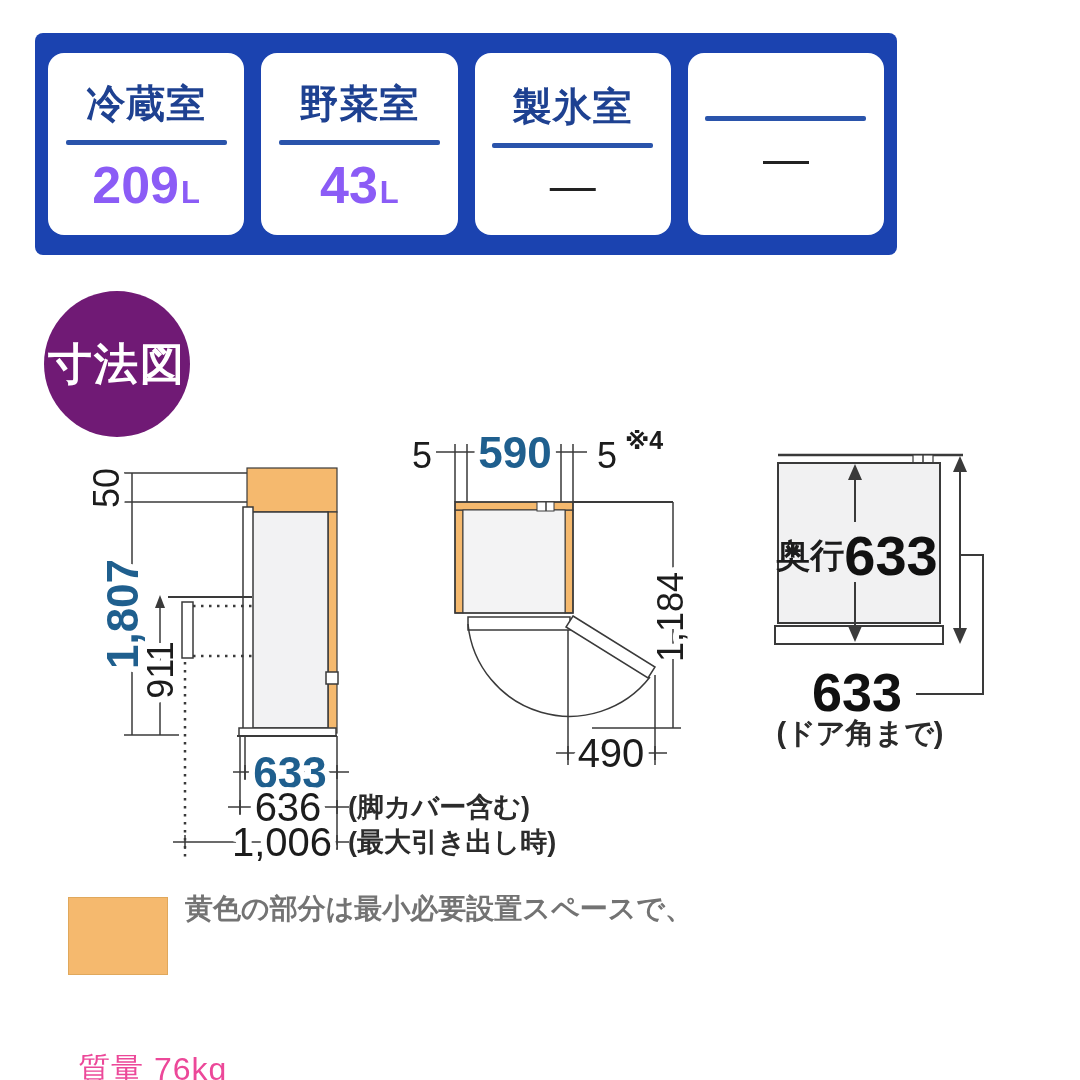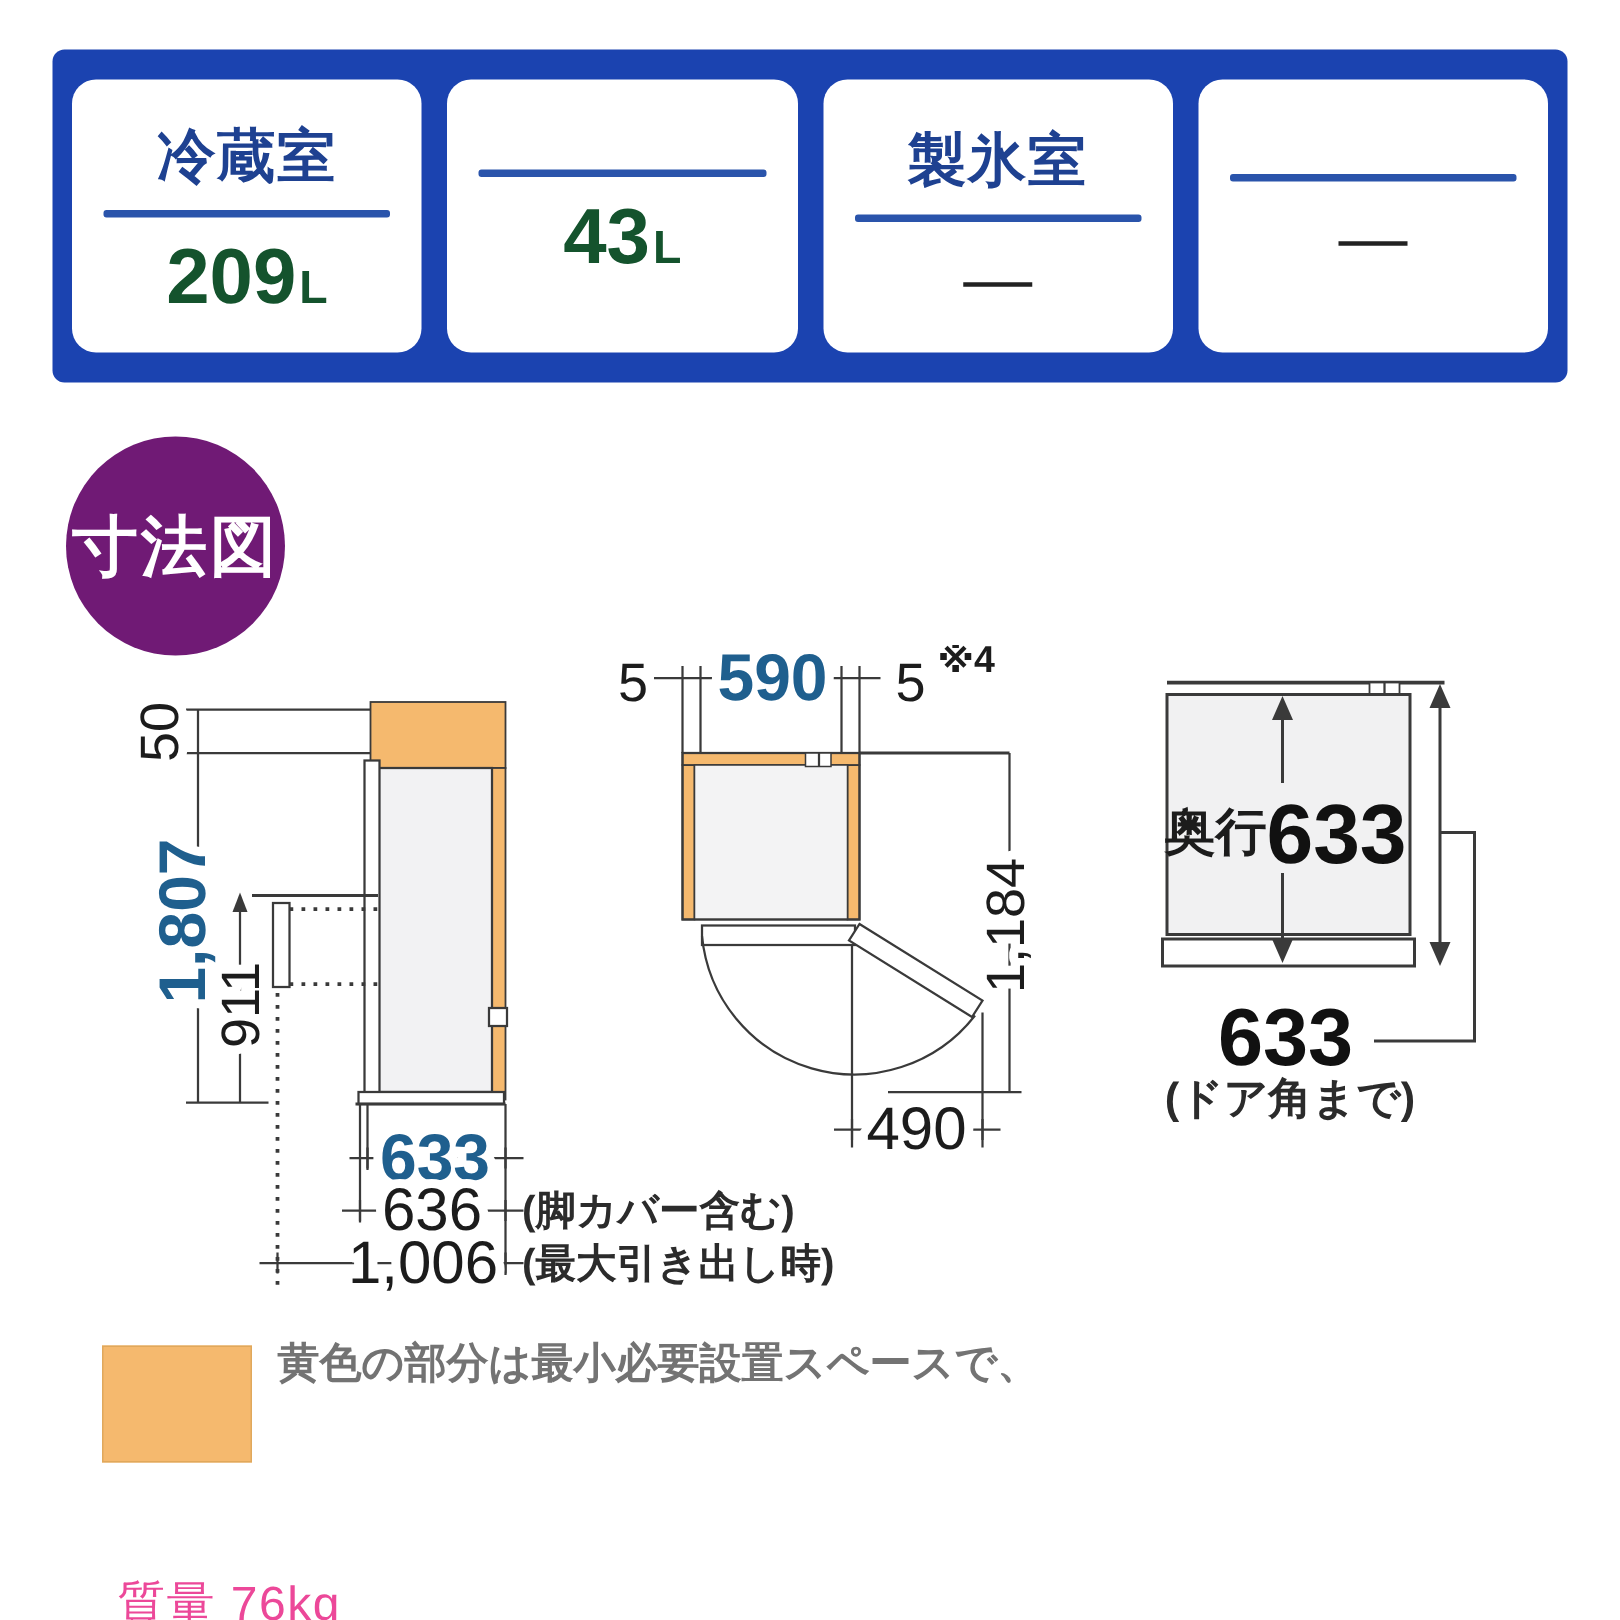--- a/index.html
+++ b/index.html
@@ -2,31 +2,31 @@
 <html><head>
 <meta charset="utf-8">
 <style>
   html,body{margin:0;padding:0;}
   body{
     width:1080px;height:1080px;position:relative;background:#ffffff;
     font-family:"Liberation Sans","DejaVu Sans",sans-serif;overflow:hidden;
   }
   
   .banner{
-    position:absolute;left:35px;top:33px;width:1010px;height:222px;
+    position:absolute;left:35px;top:33px;width:862px;height:222px;
     background:#1b43b0;border-radius:8px;display:flex;gap:17px;
     padding:20px 13px;box-sizing:border-box;
   }
   .cap-card{
     flex:1;background:#ffffff;border-radius:16px;display:flex;
     flex-direction:column;align-items:center;justify-content:center;
   }
   .cap-label{color:#1e4191;font-weight:bold;font-size:39px;letter-spacing:1px;}
   .cap-underline{width:82%;height:5px;background:#2a54ab;border-radius:2px;margin:9px 0 14px 0;}
-  .cap-value{color:#14532d;font-weight:bold;font-size:52px;line-height:1;}
+  .cap-value{color:#8b5cf6;font-weight:bold;font-size:52px;line-height:1;}
   .cap-unit{font-size:31px;font-weight:bold;margin-left:2px;}
   .cap-dash{font-size:46px;font-weight:500;color:#222;}
   
   .badge{
     position:absolute;left:44px;top:291px;width:146px;height:146px;border-radius:50%;
     background:#701a75;display:flex;align-items:center;justify-content:center;
     color:#fff;font-size:44px;font-weight:bold;letter-spacing:2px;
   }
   
   .diagram{position:absolute;left:60px;top:430px;width:990px;height:455px;}
@@ -51,20 +51,21 @@
 </head>
 <body>
 
 <div class="banner">
   <div class="cap-card">
     <div class="cap-label">冷蔵室</div>
     <div class="cap-underline"></div>
     <div class="cap-value"><span>209</span><span class="cap-unit">L</span></div>
   </div>
   <div class="cap-card">
+    <div class="cap-label">野菜室</div>
     <div class="cap-underline"></div>
     <div class="cap-value"><span>43</span><span class="cap-unit">L</span></div>
   </div>
   <div class="cap-card">
     <div class="cap-label">製氷室</div>
     <div class="cap-underline"></div>
     <div class="cap-value cap-dash"><span>—</span></div>
   </div>
   <div class="cap-card">
     <div class="cap-underline"></div>

